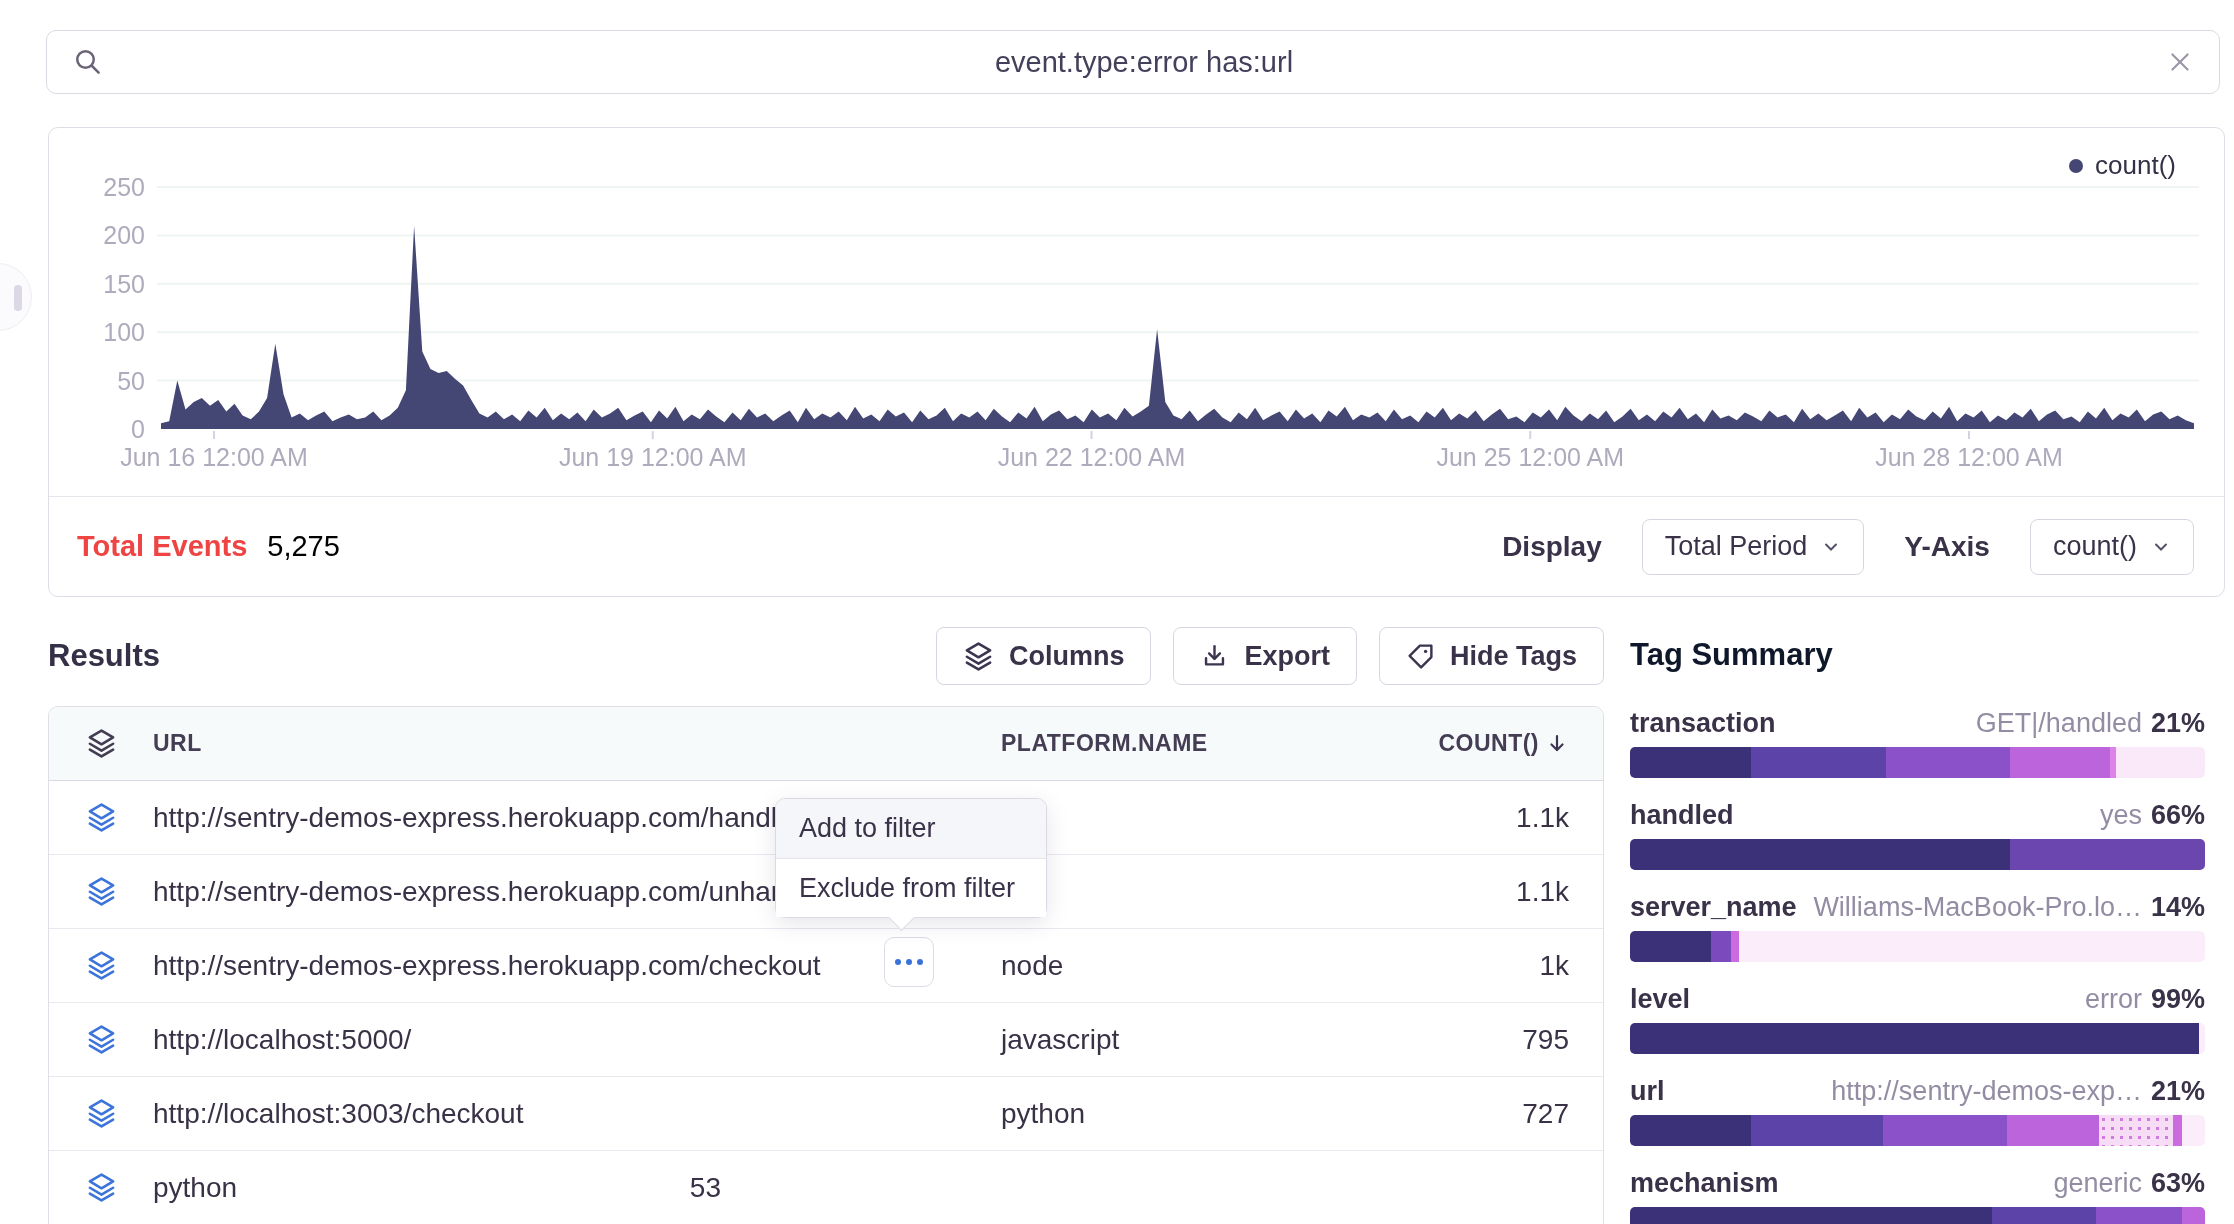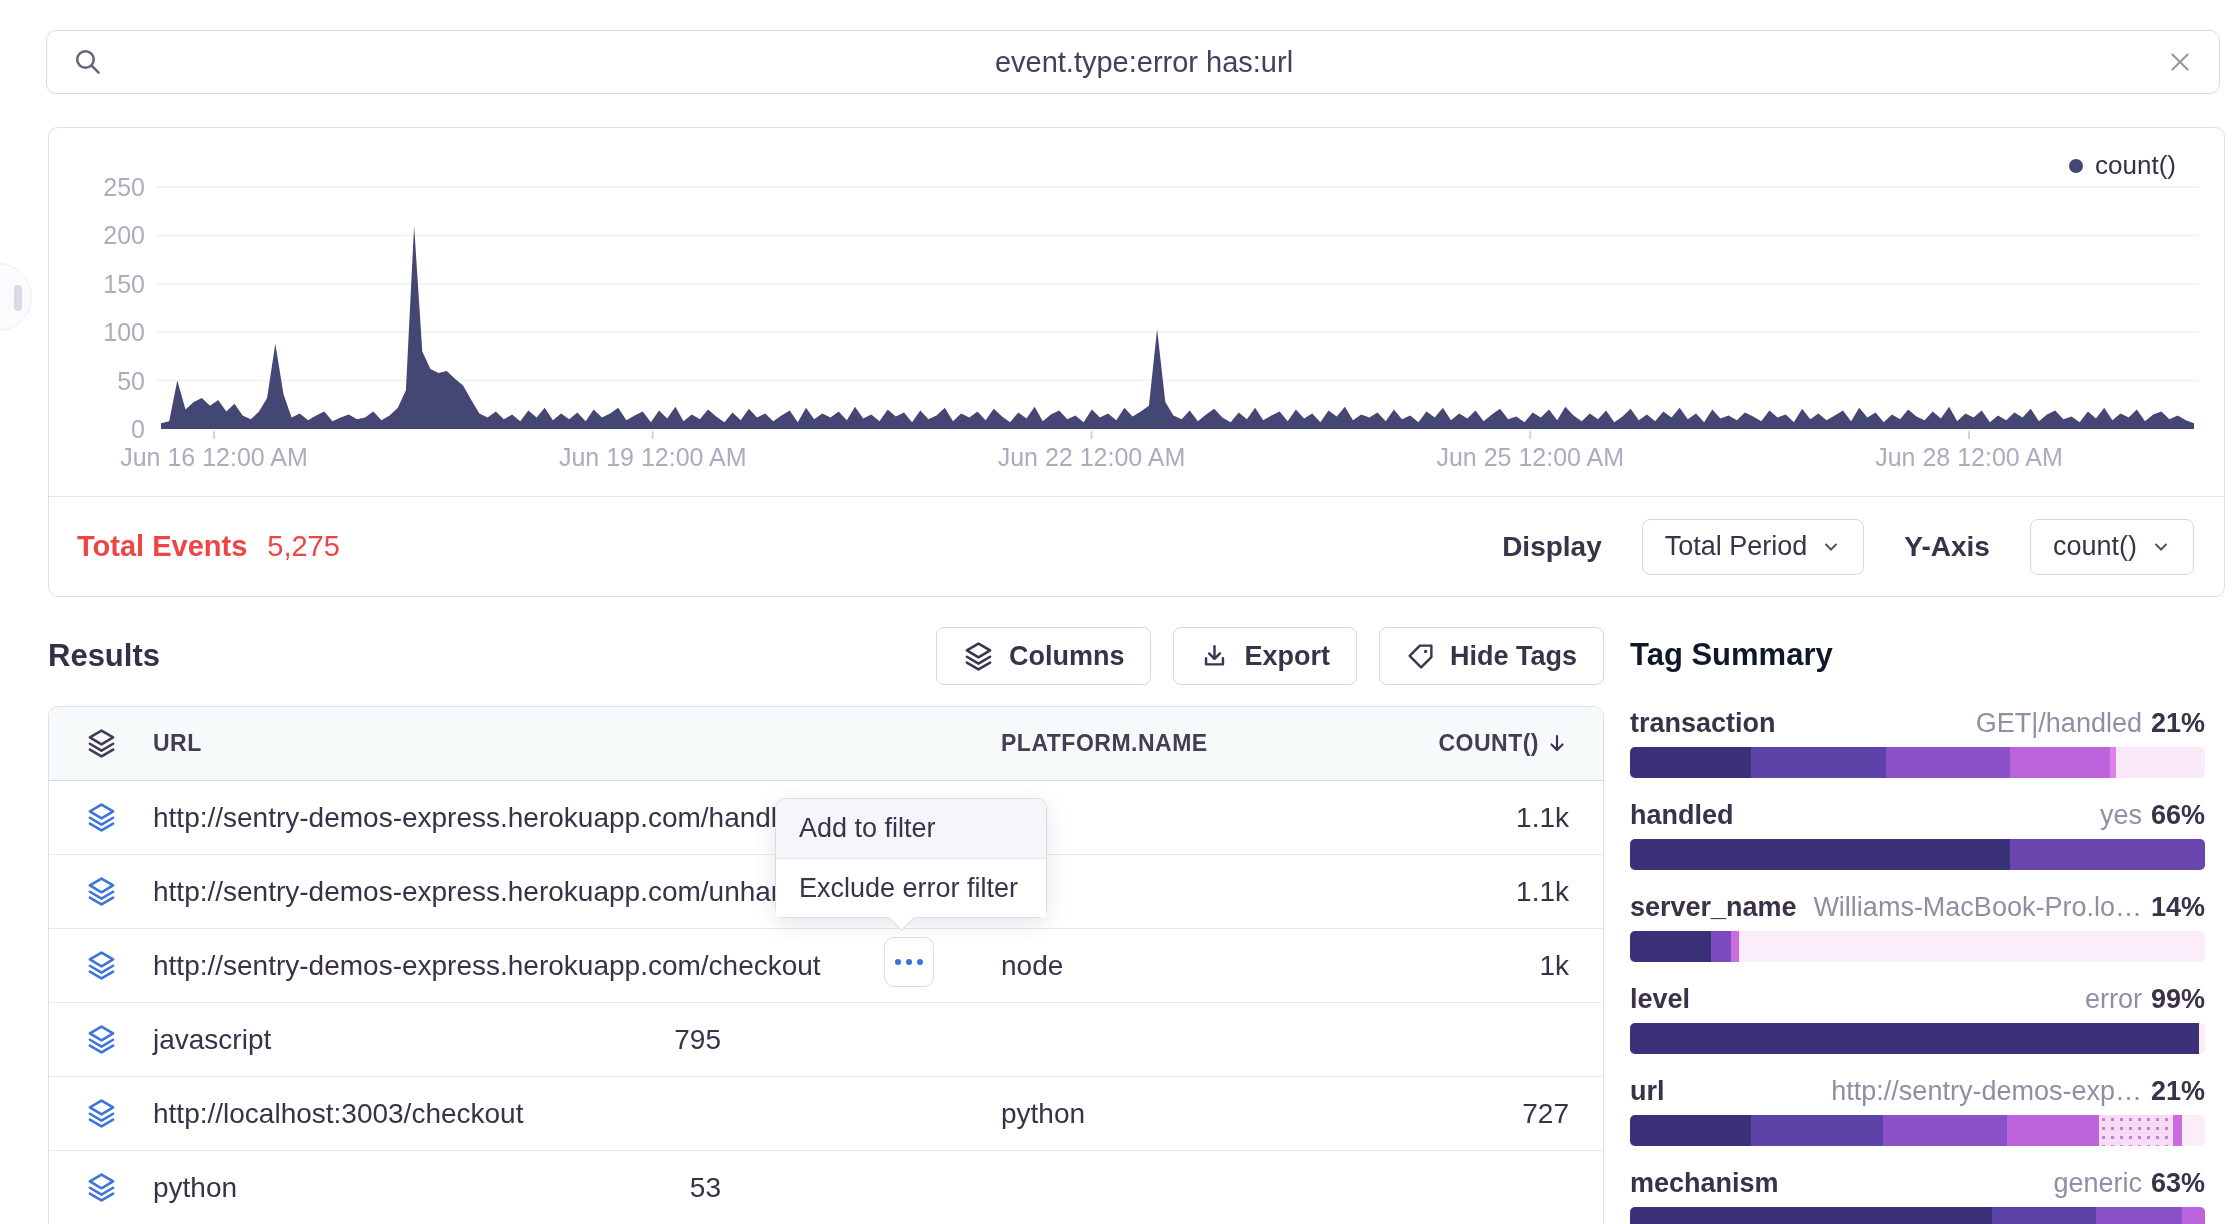--- a/index.html
+++ b/index.html
@@ -20,21 +20,21 @@
   .legend { position:absolute; right:48px; top:22px; display:flex; align-items:center; gap:12px; }
   .legend .dot { width:14px; height:14px; border-radius:50%; background:#444674; }
   .legend .lbl { font-size:26px; color:#353047; }
   #chart-svg { position:absolute; left:0; top:0; }
   .ytick, .xtick { fill:#AFAABC; font-size:25px; font-family:"Liberation Sans",sans-serif; }
   .chart-footer { position:absolute; left:0; bottom:0; width:100%; height:100px;
     border-top:1.5px solid #E7E4EC; display:flex; align-items:center; justify-content:space-between;
     padding:0 30px 0 28px; }
   .tot { display:flex; align-items:center; gap:20px; }
   .tot .l { font-size:29px; font-weight:bold; color:#ef4444; }
-  .tot .v { font-size:29px; color:#ef4444; }
+  .tot .v { font-size:29px; color:#000000; }
   .foot-right { display:flex; align-items:center; gap:40px; }
   .foot-lbl { font-size:28px; font-weight:bold; color:#3A3248; }
   .drop-btn { height:56px; border:1.5px solid #D9D5E0; border-radius:8px; background:#fff;
     display:flex; align-items:center; gap:14px; padding:0 22px; font-size:27px; color:#3A3248; cursor:pointer; }
 
   
   .results-row { position:absolute; left:48px; top:626px; width:1556px; height:60px;
     display:flex; align-items:center; justify-content:space-between; }
   .results-title { font-size:31px; font-weight:bold; color:#353047; }
   .btn-group { display:flex; gap:22px; }
@@ -254,20 +254,21 @@
         <div class="c-count">1k</div>
       </div>
       <div class="t-row">
         <div class="c-icon">
           <svg width="31" height="31" viewBox="0 0 24 24" fill="none" stroke="#3C74DB" stroke-width="2" stroke-linejoin="round" stroke-linecap="round">
             <path d="M12 2 L21 7.3 12 12.6 3 7.3 Z"></path>
             <path d="M3 12.2 L12 17.5 21 12.2"></path>
             <path d="M3 16.7 L12 22 21 16.7"></path>
           </svg>
         </div>
+        <div class="c-url">http://localhost:5000/</div>
         <div class="c-platform">javascript</div>
         <div class="c-count">795</div>
       </div>
       <div class="t-row">
         <div class="c-icon">
           <svg width="31" height="31" viewBox="0 0 24 24" fill="none" stroke="#3C74DB" stroke-width="2" stroke-linejoin="round" stroke-linecap="round">
             <path d="M12 2 L21 7.3 12 12.6 3 7.3 Z"></path>
             <path d="M3 12.2 L12 17.5 21 12.2"></path>
             <path d="M3 16.7 L12 22 21 16.7"></path>
           </svg>
@@ -284,21 +285,21 @@
             <path d="M3 16.7 L12 22 21 16.7"></path>
           </svg>
         </div>
         <div class="c-platform">python</div>
         <div class="c-count">53</div>
       </div>
     </div>
 
   <div class="popup" id="popup">
       <div class="menu-item hl">Add to filter</div>
-      <div class="menu-item">Exclude error filter</div>
+      <div class="menu-item">Exclude from filter</div>
     </div>
   <div class="more-btn">
       <i></i>
       <i></i>
       <i></i>
     </div>
 
   <aside class="tag-summary" id="tag-summary">
     <div class="ts-title">Tag Summary</div>
   <div class="tag-block">

